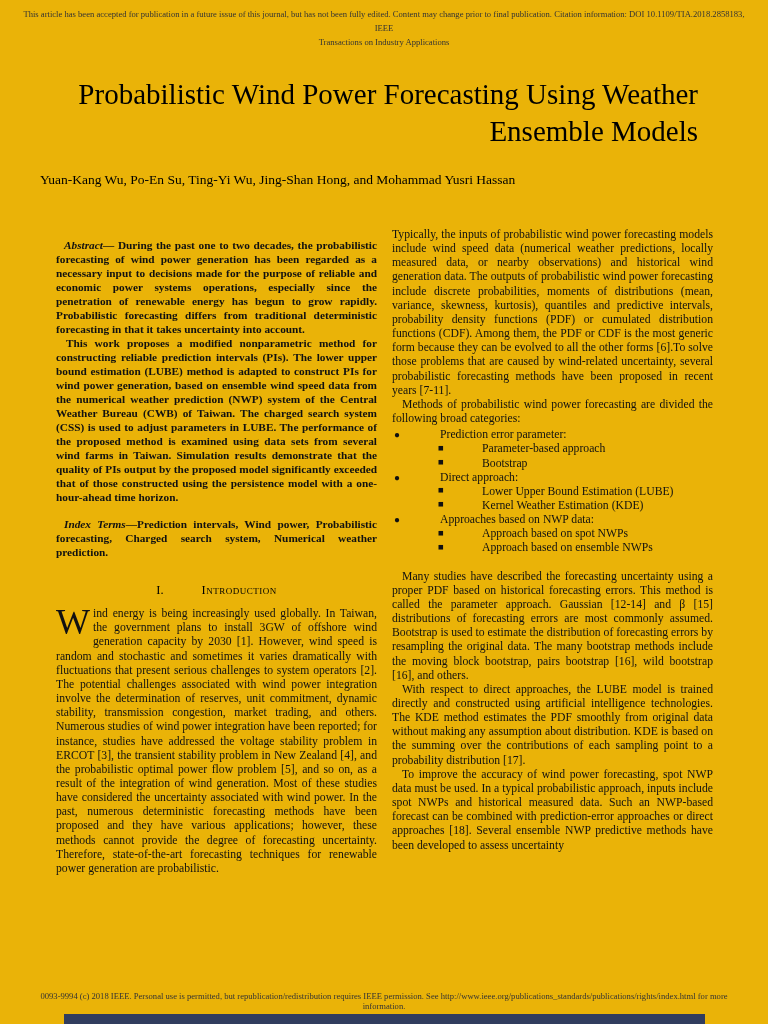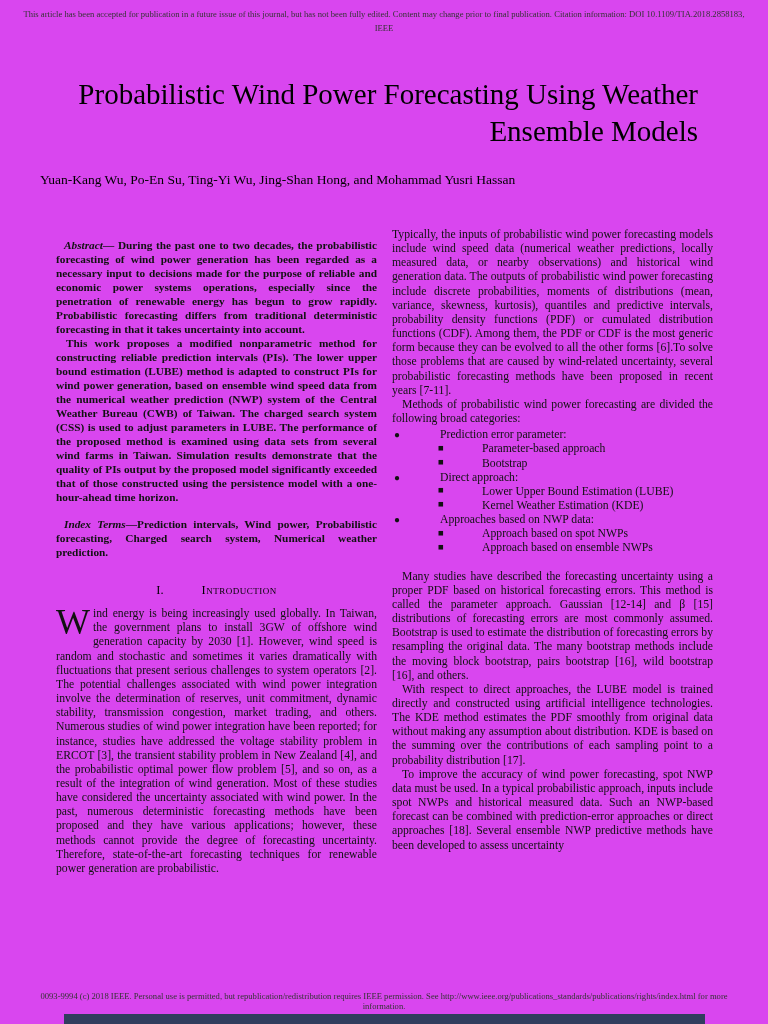--- a/index.html
+++ b/index.html
@@ -4,21 +4,21 @@
 <style>
   * { margin:0; padding:0; box-sizing:border-box; }
   html,body { width:768px; height:1024px; }
   body {
     background:#ffffff;
     font-family:"Liberation Serif","DejaVu Serif",serif;
     color:#111;
     position:relative;
     overflow:hidden;
   }
-  .page { position:absolute; inset:0; background:#d946ef; }
+  .page { position:absolute; inset:0; background:#eab308; }
 
   .top-notice {
     position:absolute; top:7px; left:20px; right:20px;
     text-align:center; font-size:8.6px; line-height:1.65; color:#333;
   }
 
   .paper-title {
     position:absolute; top:76px; left:70px; right:70px;
     text-align:right; font-size:29px; line-height:1.28; font-weight:400; color:#000;
   }
@@ -75,20 +75,21 @@
     position:absolute; left:64px; right:63px; bottom:0; height:10px;
   }
 </style>
 </head>
 <body>
 
 <div class="page">
 
   <div class="top-notice">
     <div>This article has been accepted for publication in a future issue of this journal, but has not been fully edited. Content may change prior to final publication. Citation information: DOI 10.1109/TIA.2018.2858183, IEEE</div>
+    <div>Transactions on Industry Applications</div>
   </div>
 
   <h1 class="paper-title">Probabilistic Wind Power Forecasting Using Weather Ensemble Models</h1>
 
   <div class="authors">Yuan-Kang Wu, Po-En Su, Ting-Yi Wu, Jing-Shan Hong, and Mohammad Yusri Hassan</div>
 
   <div class="columns">
 
     <div class="col">
       <div class="abstract">

